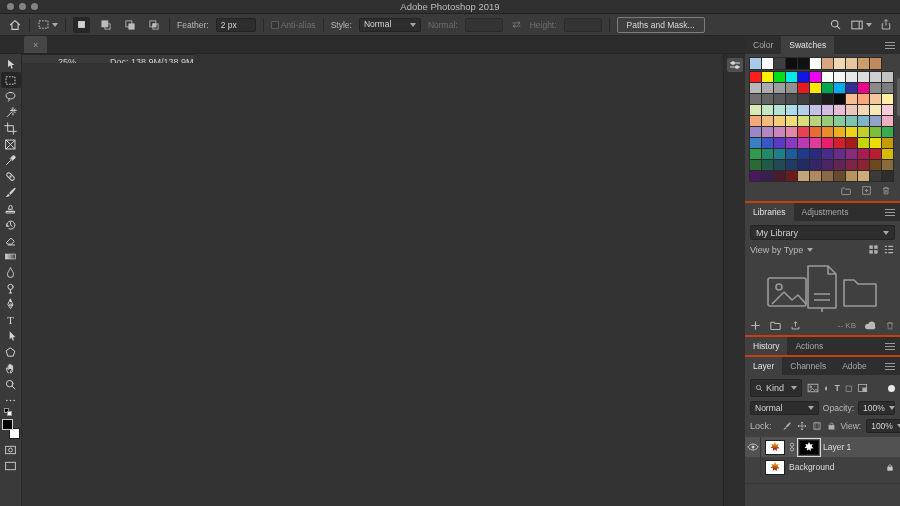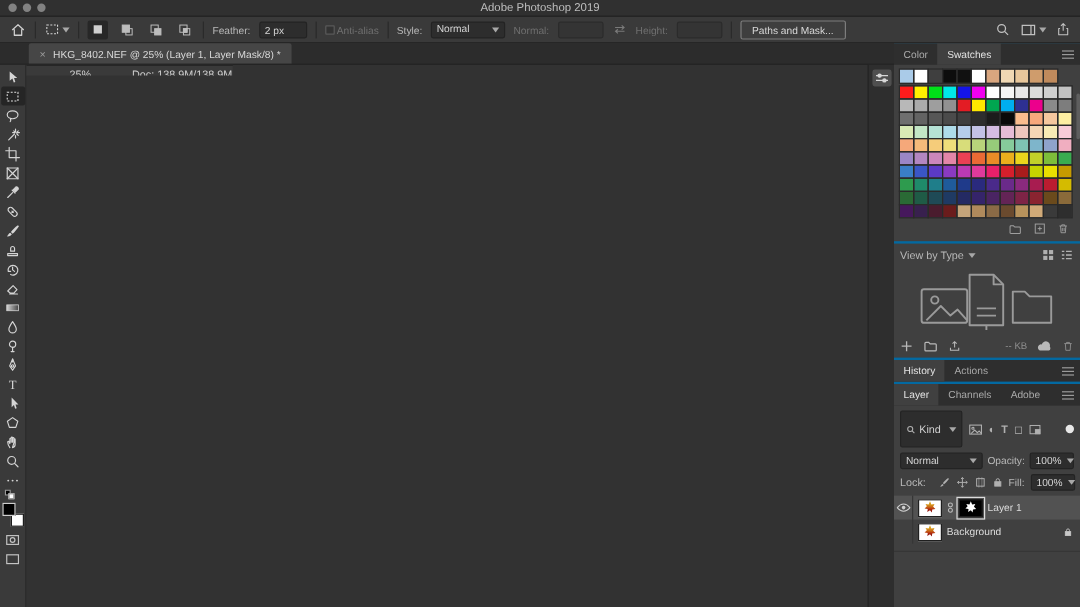--- a/index.html
+++ b/index.html
@@ -52,40 +52,40 @@
   .rnumv{position:absolute;color:#8f8f8f;font-size:7px;border-top:1px solid #5e5e5e;width:11px;text-align:center;transform-origin:center;transform:rotate(-90deg) translateY(-1px)}
   .document{position:absolute;left:35px;top:11px;width:638px;height:432px;background-color:#fff;
     background-image:conic-gradient(#e2e2e2 25%,#ffffff 0 50%,#e2e2e2 0 75%,#ffffff 0);background-size:6px 6px}
   .leaf{position:absolute;left:233px;top:35px}
   .statusbar{height:9px;background:#3a3a3a;border-top:1px solid #262626;display:flex;gap:34px;padding-left:36px;overflow:hidden}
   .statusbar span{font-size:9px;line-height:15px;color:#cfcfcf;white-space:nowrap}
   
   .dockstrip{width:22px;background:#2e2e2e;border-left:1px solid #242424;display:flex;justify-content:center;padding-top:4px}
   .dockicon{width:16px;height:14px;background:#4f4f4f;border-radius:2px;display:flex;align-items:center;justify-content:center}
   
-  .panels{position:absolute;right:0;top:36px;bottom:0;width:155px;background:#0369a1;display:flex;flex-direction:column;overflow:hidden}
+  .panels{position:absolute;right:0;top:36px;bottom:0;width:155px;background:#c2410c;display:flex;flex-direction:column;overflow:hidden}
   .pgroup{background:#404040;margin-bottom:2px}
   .phead{height:18px;background:#2e2e2e;display:flex;align-items:center}
   .ptab{padding:0 8px;height:18px;line-height:18px;font-size:8.5px;color:#a8a8a8;white-space:nowrap}
   .ptab.active{background:#404040;color:#e2e2e2}
   .pmenu{margin-left:auto;margin-right:5px;width:10px}
   .pmenu i{display:block;height:1px;background:#9a9a9a;margin:2px 0}
   .pbody{padding:4px 5px;position:relative}
   .swrow{display:flex;gap:1px;margin-bottom:3px}
   .sw{width:11px;height:11px;outline:1px solid #2a2a2a;flex:none}
   .swgrid{display:grid;grid-template-columns:repeat(12,11px);grid-auto-rows:10px;gap:1px}
   .swgrid .sw{width:11px;height:10px}
   .swfoot{display:flex;justify-content:flex-end;gap:9px;padding:4px 4px 1px 0;align-items:center}
   .scrollthumb{position:absolute;right:0;top:24px;width:3px;height:38px;background:#5e5e5e;border-radius:2px}
   .libfield{background:#2d2d2d;border:1px solid #232323;border-radius:2px;height:15px;display:flex;align-items:center;gap:4px;padding:0 5px;margin-bottom:4px;color:#7a7a7a}
   .librow{display:flex;align-items:center;gap:4px;margin-bottom:3px;color:#b8b8b8}
   .libfoot{display:flex;align-items:center;gap:8px;padding-top:4px;color:#8f8f8f}
   .lillus{display:flex;justify-content:center;padding:2px 0 2px}
   .filterrow{display:flex;align-items:center;gap:5px;margin-bottom:4px}
-  .kindbox{background:#2d2d2d;border:1px solid #232323;border-radius:2px;height:31px;display:flex;align-items:center;gap:3px;padding:0 4px;width:52px;color:#cfcfcf}
+  .kindbox{background:#2d2d2d;border:1px solid #232323;border-radius:2px;height:18px;display:flex;align-items:center;gap:3px;padding:0 4px;width:52px;color:#cfcfcf}
   .ficon{color:#b0b0b0;font-size:9px;line-height:10px}
   .blendrow{display:flex;align-items:center;gap:4px;margin-bottom:4px}
   .lockrow{display:flex;align-items:center;gap:5px;margin-bottom:4px;color:#b8b8b8}
   .checkersm{width:9px;height:9px;background-image:conic-gradient(#888 25%,#333 0 50%,#888 0 75%,#333 0);background-size:6px 6px}
   .lrows{margin:2px -5px 0}
   .lrow{height:20px;display:flex;align-items:center;gap:4px;padding:0 6px 0 0}
   .lrow.selected{background:#525252}
   .eyecell{width:16px;align-self:stretch;border-right:1px solid #363636;display:flex;align-items:center;justify-content:center;flex:none}
   .thumb{width:20px;height:15px;background:#fff;border:1px solid #1f1f1f;display:flex;align-items:center;justify-content:center;flex:none}
   .thumb.mask{background:#000;outline:1px solid #dcdcdc;outline-offset:1px}
@@ -205,21 +205,20 @@
               <path d="M8 1.5v8M5.5 4 8 1.5 10.5 4M4.5 7H3v7h10V7h-1.5"></path>
             </g>
           </svg>
         </span>
     </span>
   </div>
 
   <div class="tabbar">
     <div class="doctab">
       <span class="x">×</span>
-      <span class="t">HKG_8402.NEF @ 25% (Layer 1, Layer Mask/8) *</span>
     </div>
   </div>
 
   <div class="main">
     <div class="toolbar" id="toolbar">
         <div class="tool">
           <svg width="13" height="13" viewBox="0 0 16 16">
             <g stroke="#d4d4d4" fill="none" stroke-width="1.2" stroke-linecap="round" stroke-linejoin="round">
               <path fill="#d4d4d4" stroke="none" d="M5 2v9.5L7.8 9l1.4 4.2 1.6-.6L9.5 8.5H12.8Z"></path>
             </g>
@@ -690,21 +689,34 @@
                 <g stroke="#9f9f9f" fill="none" stroke-width="1.2">
                   <path d="M3 4.5h10M6 4.5v-1.5h4v1.5M4.5 4.5l.6 9h5.8l.6-9M6.8 7v4.5M9.2 7v4.5"></path>
                 </g>
               </svg>
             </span>
         </div>
       </div>
     </div>
 
     <div class="pgroup">
+      <div class="phead">
+        <span class="ptab active">Libraries</span>
+        <span class="ptab">Adjustments</span>
+        <span class="pmenu">
+            <i></i>
+            <i></i>
+            <i></i>
+          </span>
+      </div>
       <div class="pbody">
+        <div class="libfield" style="color:#cfcfcf">
+          <span style="flex:1">My Library</span>
+          <span class="chev"></span>
+        </div>
         <div class="librow">
           <span>View by Type</span>
           <span class="chev"></span>
           <span style="margin-left:auto">
               <svg width="11" height="11" viewBox="0 0 16 16">
                 <g fill="#b0b0b0">
                   <rect x="2" y="2" width="5" height="5"></rect>
                   <rect x="9" y="2" width="5" height="5"></rect>
                   <rect x="2" y="9" width="5" height="5"></rect>
                   <rect x="9" y="9" width="5" height="5"></rect>
@@ -862,21 +874,21 @@
               </svg>
             </span>
           <span>
               <svg width="9" height="10" viewBox="0 0 16 16">
                 <g stroke="#b0b0b0" fill="none" stroke-width="1.4">
                   <rect x="3.5" y="7" width="9" height="6.5" fill="#b0b0b0"></rect>
                   <path d="M5.5 7V5a2.5 2.5 0 0 1 5 0v2"></path>
                 </g>
               </svg>
             </span>
-          <span style="margin-left:auto" class="oblabel">Fill:</span>
+          <span style="margin-left:auto" class="oblabel">View:</span>
           <span class="field select" style="width:37px">
             <span>100%</span>
             <span class="chev"></span>
           </span>
         </div>
         <div class="lrows" id="layerRows">
             <div class="lrow selected">
               <span class="eyecell">
                 <svg width="12" height="8" viewBox="0 0 16 10">
                   <path d="M1 5c2.2-2.8 4.5-4 7-4s4.8 1.2 7 4c-2.2 2.8-4.5 4-7 4S3.2 7.8 1 5Z" fill="none" stroke="#cfcfcf" stroke-width="1.2"></path>

